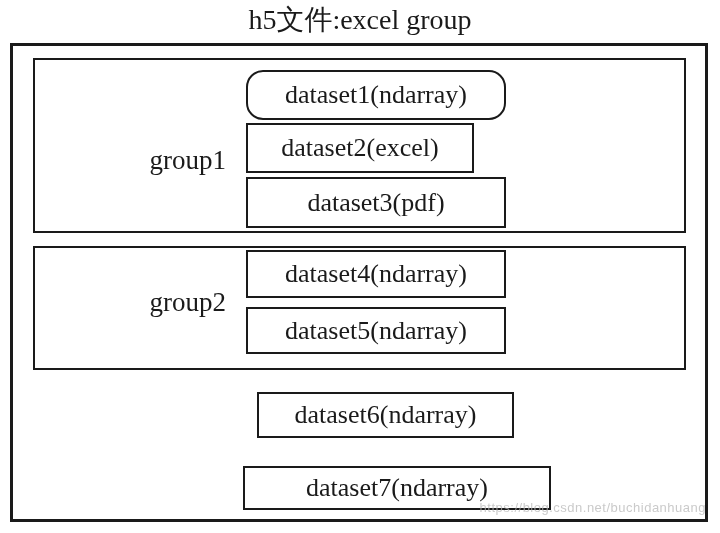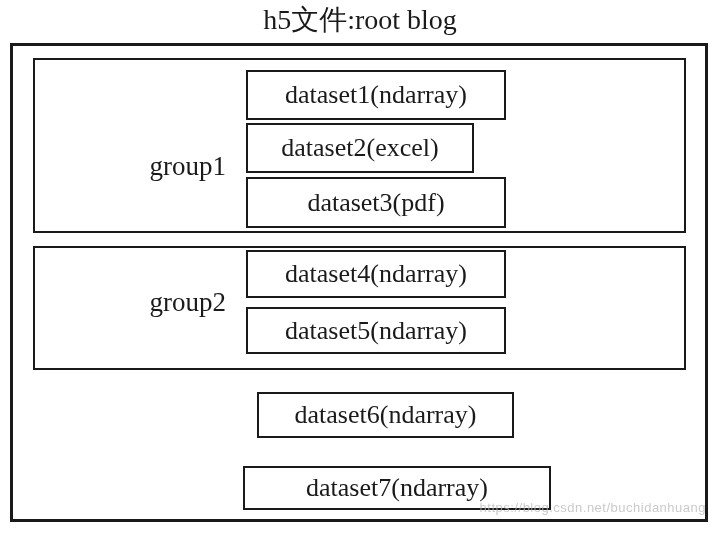--- a/index.html
+++ b/index.html
@@ -21,48 +21,48 @@
     position:absolute; left:20px; width:653px;
     border:2px solid #1a1a1a; box-sizing:border-box; background:#ffffff;
   }
   .group1 { top:12px; height:175px; }
   .group2 { top:200px; height:124px; }
   .group-label {
     position:absolute; left:0; width:211px; box-sizing:border-box;
     text-align:right; padding-right:20px;
     font-size:27px; line-height:34px;
   }
-  .group1 .group-label { top:89px; }
+  .group1 .group-label { top:83px; }
   .group2 .group-label { top:37px; }
   .ds {
     position:absolute; border:2px solid #1a1a1a; box-sizing:border-box;
     background:#ffffff; display:flex; align-items:center; justify-content:center;
     font-size:26px; line-height:30px; white-space:nowrap;
   }
-  .g1-d1 { left:211px; top:10px;  width:260px; height:50px; }
+  .g1-d1 { left:211px; top:10px;  width:260px; height:50px;border-radius:17px; }
   .g1-d2 { left:211px; top:63px;  width:228px; height:50px; }
   .g1-d3 { left:211px; top:117px; width:260px; height:51px; }
   .g2-d4 { left:211px; top:2px;   width:260px; height:48px; }
   .g2-d5 { left:211px; top:59px;  width:260px; height:47px; }
   .d6 { left:244px; top:346px; width:257px; height:46px; }
   .d7 { left:230px; top:420px; width:308px; height:44px; }
   .watermark {
     position:absolute; left:0; top:500px; width:706px;
     text-align:right; z-index:5;
     font-family:"Liberation Sans", sans-serif; font-size:13px;
     letter-spacing:0.5px; color:rgba(184,184,184,0.75);
     pointer-events:none;
   }
 </style>
 </head>
 <body>
 
 <div class="page">
 
-  <div class="title">h5文件:root blog</div>
+  <div class="title">h5文件:excel group</div>
 
   <div class="outer">
 
     <div class="group group1">
       <div class="group-label">group1</div>
       <div class="ds g1-d1">dataset1(ndarray)</div>
       <div class="ds g1-d2">dataset2(excel)</div>
       <div class="ds g1-d3">dataset3(pdf)</div>
     </div>
 

